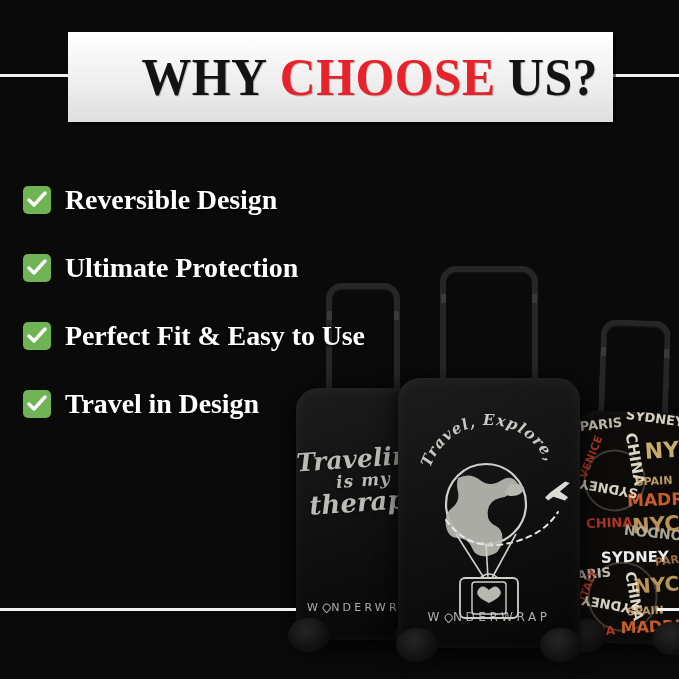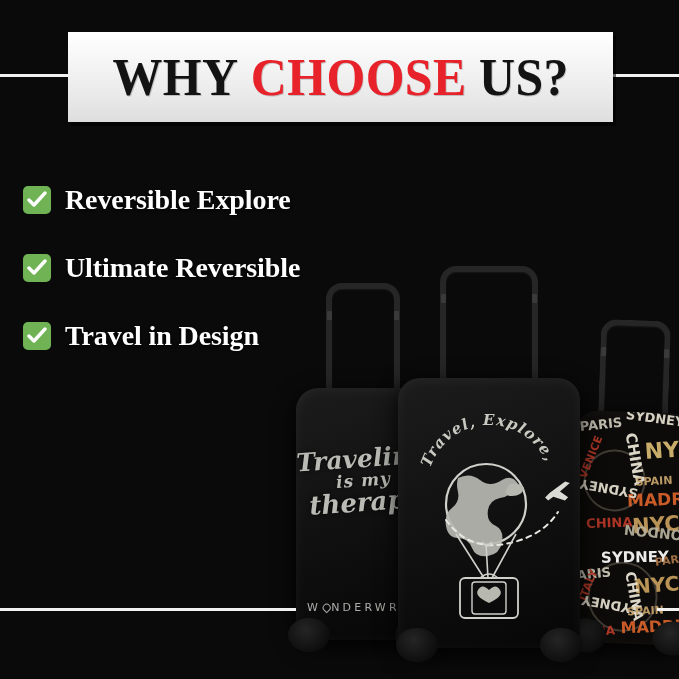--- a/index.html
+++ b/index.html
@@ -15,21 +15,21 @@
   
   .rule { position:absolute; height:3px; background:#f2f2f2; }
   .rule-left  { left:0;  top:74px; width:70px; }
   .rule-right { right:0; top:74px; width:66px; }
 
   
   .banner {
     position:absolute; left:68px; top:32px; width:545px; height:90px;
     background:linear-gradient(180deg,#ffffff 0%,#f4f4f4 38%,#e9e9e9 72%,#dedede 100%);
     box-shadow:3px 4px 0 rgba(0,0,0,.55);
-    display:flex; align-items:center; justify-content:center;
+    display:flex; align-items:center; justify-content:flex-end;
   }
   .banner-title {
     font-family:"Liberation Serif", serif;
     font-weight:700;
     font-size:53px;
     letter-spacing:0.5px;
     line-height:1;
     white-space:nowrap;
     transform:scaleX(0.94);
     text-shadow:1px 1px 0 rgba(0,0,0,.18);
@@ -218,42 +218,53 @@
 
         <path d="M58 142 L86 186 M118 142 L94 186 M88 152 L90 186" fill="none" stroke="#cfd1cb" stroke-width="1.6"></path>
         <path d="M84 150 q4 6 10 0 q-4 8 -10 0 z" fill="none" stroke="#cfd1cb" stroke-width="1.4"></path>
 
         <rect x="62" y="186" width="58" height="40" rx="5" fill="none" stroke="#cfd1cb" stroke-width="1.8"></rect>
         <rect x="74" y="190" width="34" height="32" rx="3" fill="none" stroke="#cfd1cb" stroke-width="1.4"></rect>
         <path d="M82 186 q9 -8 18 0" fill="none" stroke="#cfd1cb" stroke-width="1.6"></path>
         <path d="M91 198 q-7 -7 -11 0 q-4 6 11 13 q15 -7 11 -13 q-4 -7 -11 0 z" fill="#b7b9b1"></path>
       </svg>
 
+      <div class="brand" style="top:232px; font-size:12px; letter-spacing:3.6px;">
+        W<span class="pin"></span>NDERWRAP
+      </div>
 
       <div class="wheel" style="left:-2px;  bottom:-14px;"></div>
       <div class="wheel" style="right:-2px; bottom:-14px;"></div>
     </div>
   </div>
 
   <div class="features">
     <div class="feature">
       <span class="chk">
         <svg width="20" height="18" viewBox="0 0 20 18">
             <path d="M2 9 L7 14 L18 2" stroke="#ffffff" stroke-width="3.4" fill="none" stroke-linecap="round" stroke-linejoin="round"></path>
           </svg>
       </span>
-      <span class="feature-label">Reversible Explore</span>
-    </div>
-    <div class="feature">
-      <span class="chk">
-        <svg width="20" height="18" viewBox="0 0 20 18">
-            <path d="M2 9 L7 14 L18 2" stroke="#ffffff" stroke-width="3.4" fill="none" stroke-linecap="round" stroke-linejoin="round"></path>
-          </svg>
-      </span>
-      <span class="feature-label">Ultimate Reversible</span>
+      <span class="feature-label">Reversible Design</span>
+    </div>
+    <div class="feature">
+      <span class="chk">
+        <svg width="20" height="18" viewBox="0 0 20 18">
+            <path d="M2 9 L7 14 L18 2" stroke="#ffffff" stroke-width="3.4" fill="none" stroke-linecap="round" stroke-linejoin="round"></path>
+          </svg>
+      </span>
+      <span class="feature-label">Ultimate Protection</span>
+    </div>
+    <div class="feature">
+      <span class="chk">
+        <svg width="20" height="18" viewBox="0 0 20 18">
+            <path d="M2 9 L7 14 L18 2" stroke="#ffffff" stroke-width="3.4" fill="none" stroke-linecap="round" stroke-linejoin="round"></path>
+          </svg>
+      </span>
+      <span class="feature-label">Perfect Fit &amp; Easy to Use</span>
     </div>
     <div class="feature">
       <span class="chk">
         <svg width="20" height="18" viewBox="0 0 20 18">
             <path d="M2 9 L7 14 L18 2" stroke="#ffffff" stroke-width="3.4" fill="none" stroke-linecap="round" stroke-linejoin="round"></path>
           </svg>
       </span>
       <span class="feature-label">Travel in Design</span>
     </div>
   </div>

